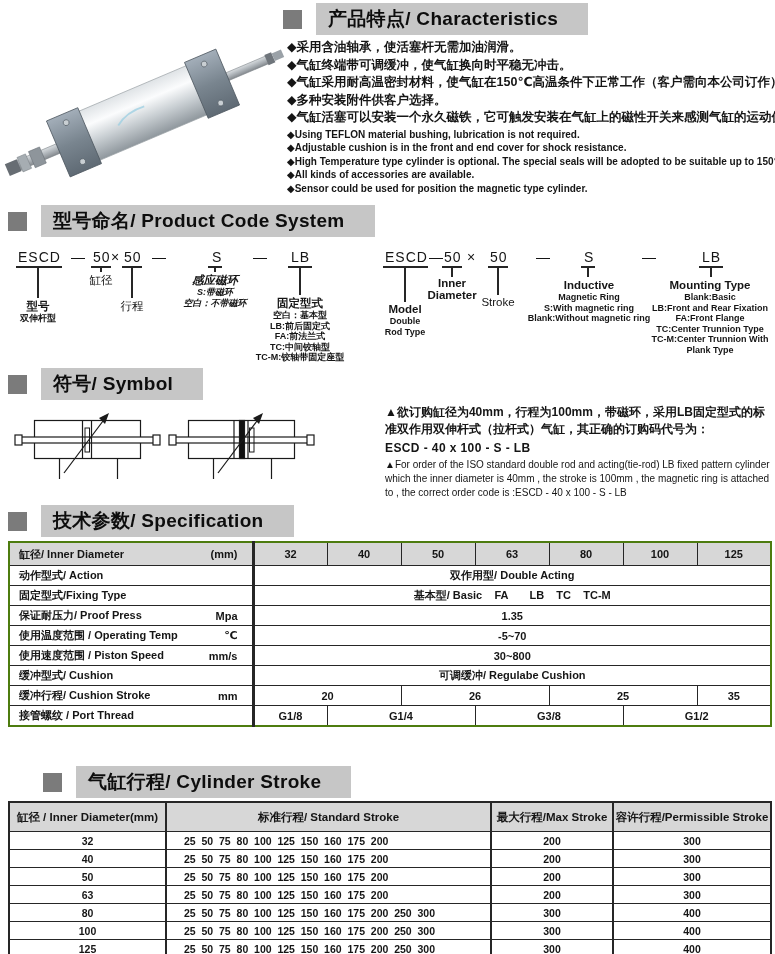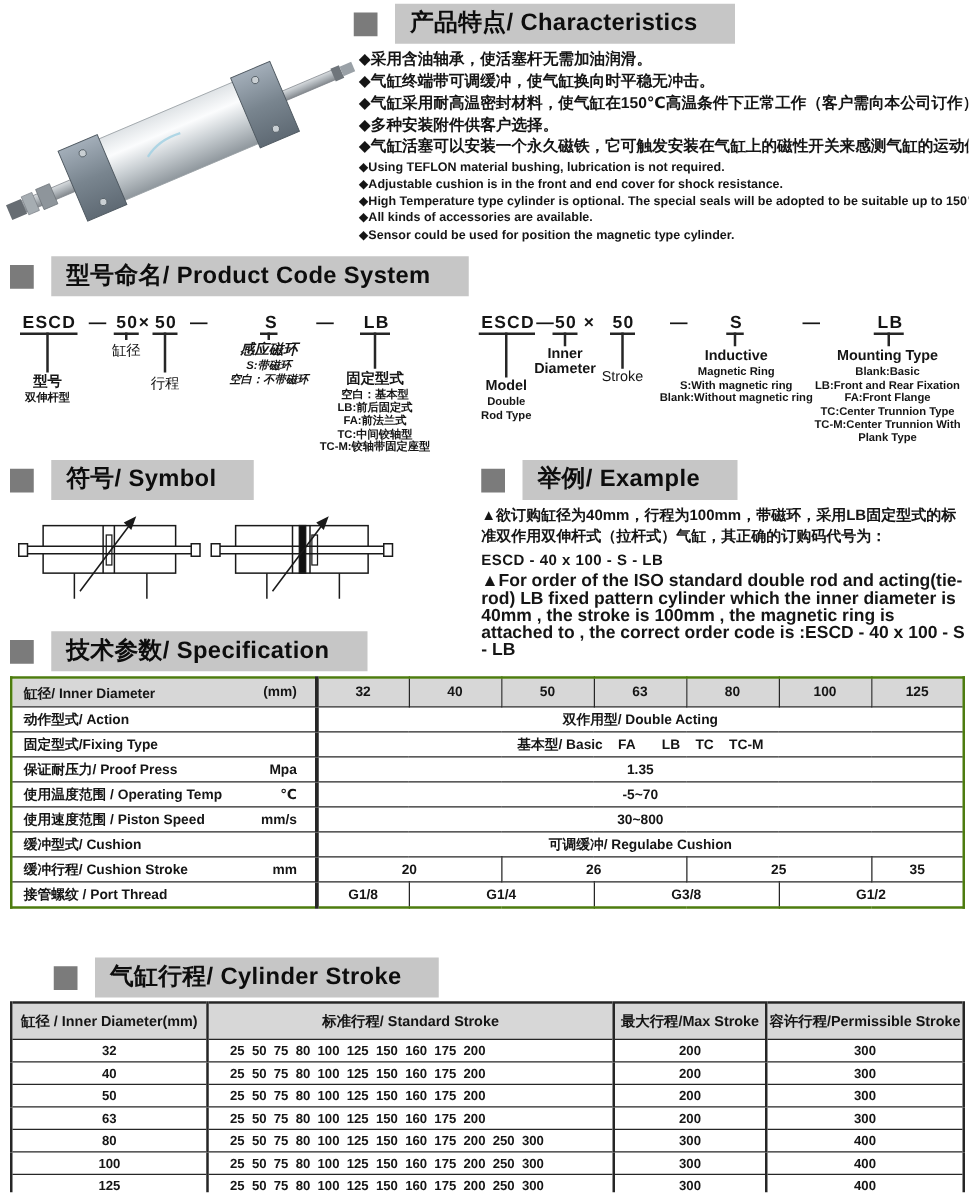--- a/index.html
+++ b/index.html
@@ -12,34 +12,34 @@
   .sec-bar { background:#c6c6c6; font-weight:700; font-size:19px; line-height:1;
              padding:6px 30px 7px 12px; letter-spacing:.3px; white-space:nowrap; color:#0d0d0d; }
 
   
   .bullets { position:absolute; left:287px; }
   .bullets div { white-space:nowrap; }
   .bullets.zh { top:39px; font-size:12.5px; font-weight:700; line-height:17.6px; }
   .bullets.en { top:128px; font-size:10px;  font-weight:700; line-height:13.4px; }
 
   
-  .code-token { position:absolute; top:249px; font-weight:700; font-size:14px; letter-spacing:1px; white-space:nowrap; }
+  .code-token { position:absolute; top:249px; font-weight:400; font-size:14px; letter-spacing:1px; white-space:nowrap; }
   .tick { position:absolute; height:2px; background:#262626; }
   .stem { position:absolute; width:2px;  background:#262626; }
   .lbl  { position:absolute; transform:translateX(-50%); font-size:11.5px; font-weight:400; white-space:nowrap; }
   .label-stack { position:absolute; transform:translateX(-50%); text-align:center; white-space:nowrap; }
   .label-stack div { font-size:9px; font-weight:700; line-height:10.5px; }
   .label-stack div.primary { font-size:11.5px; line-height:14px; }
   .label-stack.big div { font-size:11.5px; line-height:11.5px; }
 
   
   .example-block { position:absolute; left:385px; top:404px; width:388px; }
   .example-zh { font-size:12px; font-weight:700; line-height:17px; }
   .example-code { font-size:12px; font-weight:700; margin-top:3px; letter-spacing:.4px; }
-  .example-en { font-size:14px; font-weight:700; line-height:13.8px; margin-top:3px; }
+  .example-en { font-size:10px; font-weight:400; line-height:13.8px; margin-top:3px; }
 
   
   table { border-collapse:collapse; table-layout:fixed; }
   .spec-table { position:absolute; left:8px; top:541px; width:762px; border:2px solid #4d7c0f; }
   .spec-table td { border:1px solid #262626; height:19px; padding:0; font-size:11px; font-weight:700; overflow:hidden; }
   .spec-table tr.head td { background:#d7d7d7; height:22px; }
   .spec-table td.lblcell { border-right:3px solid #262626; }
   .spec-table .lblwrap { display:flex; justify-content:space-between; align-items:center; padding:0 14px 0 9px; }
   .spec-table td.val { text-align:center; white-space:pre; }
 
@@ -235,24 +235,20 @@
       <rect x="71.5" y="16.5" width="5" height="38" fill="#111111"></rect>
       <line x1="80" y1="16.5" x2="80" y2="54.5"></line>
       <rect x="81.5" y="24" width="4.5" height="24" stroke-width="1"></rect>
       <line x1="50" y1="69" x2="92" y2="13"></line>
       <line x1="45.5" y1="54.5" x2="45.5" y2="75"></line>
       <line x1="103.5" y1="54.5" x2="103.5" y2="75"></line>
     </g>
     <polygon points="95,9 85,14 91,20" fill="#1a1a1a"></polygon>
   </svg>
 
-  <div class="sec-head" style="left:385px;top:368px;">
-    <div class="sec-square"></div>
-    <div class="sec-bar">举例/ Example</div>
-  </div>
   <div class="example-block">
     <div class="example-zh">▲欲订购缸径为40mm，行程为100mm，带磁环，采用LB固定型式的标准双作用双伸杆式（拉杆式）气缸，其正确的订购码代号为：</div>
     <div class="example-code">ESCD - 40 x 100 - S - LB</div>
     <div class="example-en">▲For order of the ISO standard double rod and acting(tie-rod) LB fixed pattern cylinder which the inner diameter is 40mm , the stroke is 100mm , the magnetic ring is attached to ,  the correct order code is :ESCD - 40 x 100 - S - LB</div>
   </div>
 
   <div class="sec-head" style="left:8px;top:505px;">
     <div class="sec-square"></div>
     <div class="sec-bar">技术参数/ Specification</div>
   </div>

